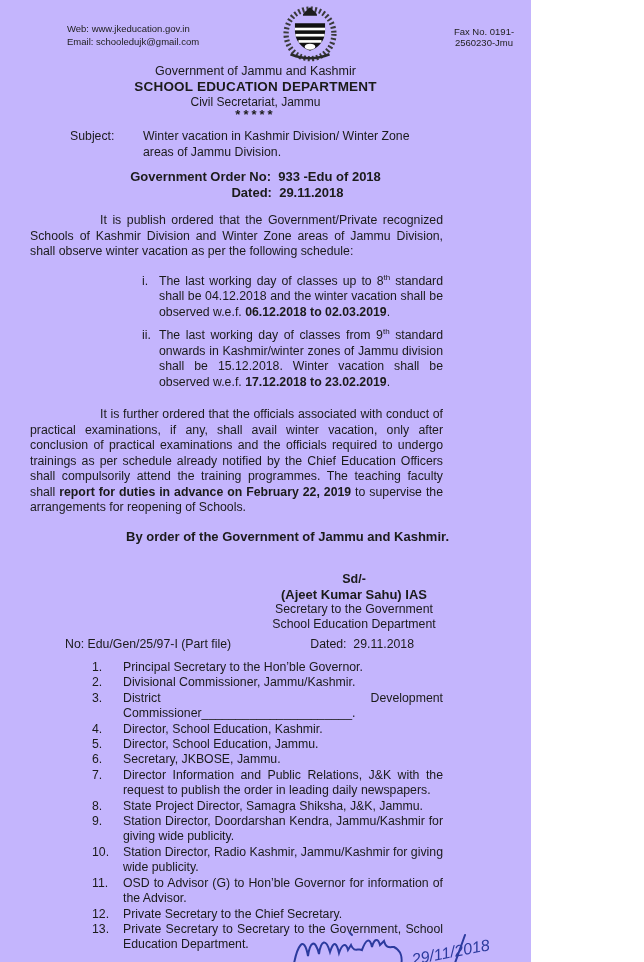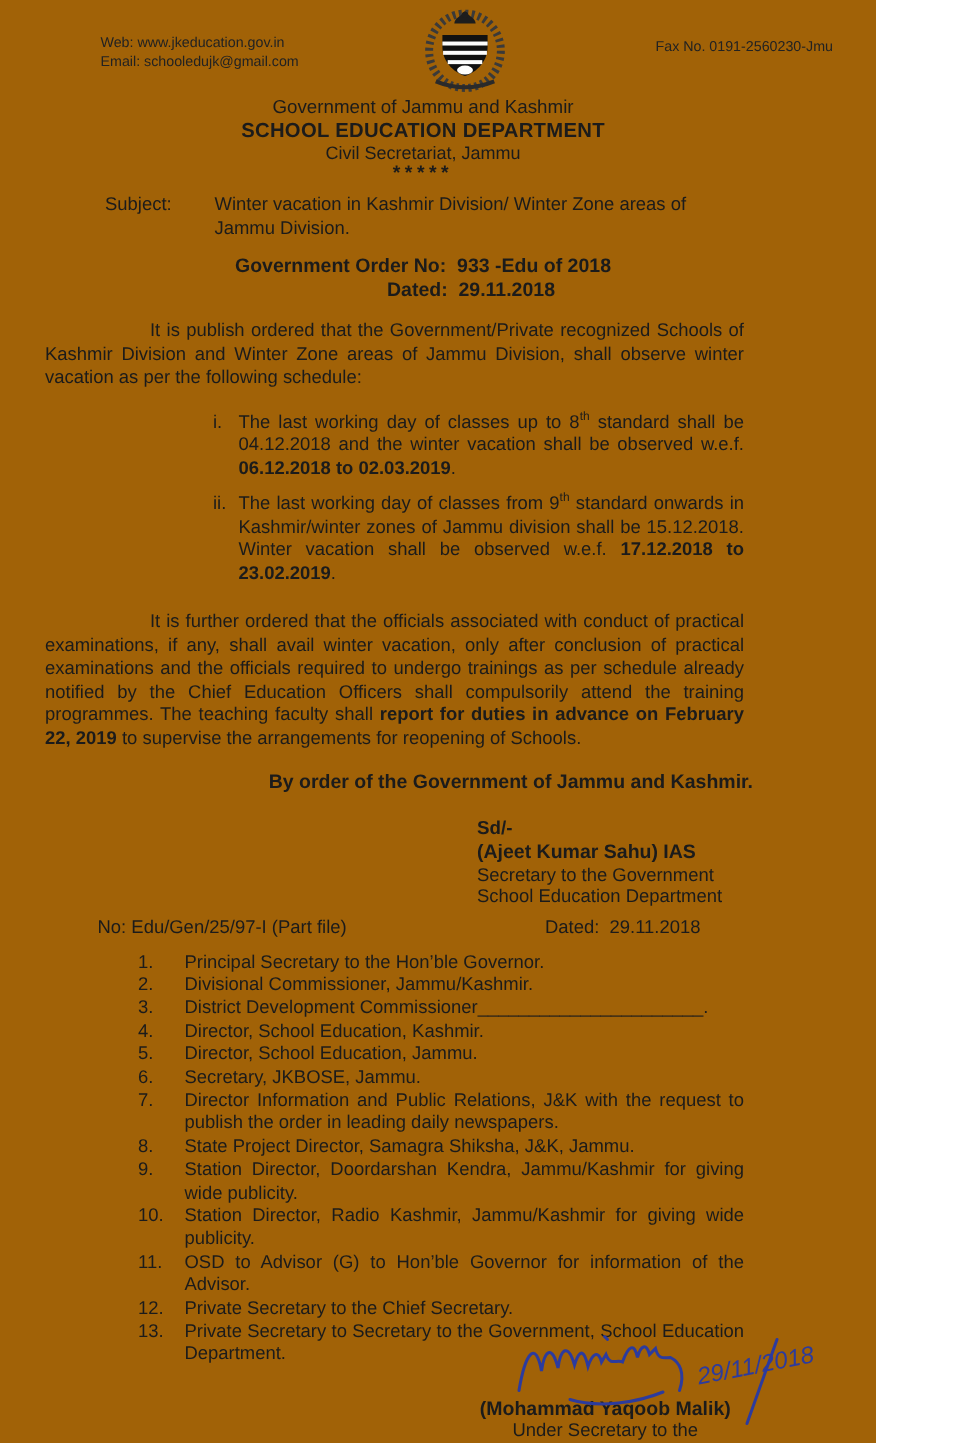--- a/index.html
+++ b/index.html
@@ -1,20 +1,20 @@
 <!DOCTYPE html>
 <html><head>
 <meta charset="utf-8">
 <style>
   html,body{margin:0;padding:0;background:#ffffff;}
   .page{
     position:relative;
-    width:584px;height:962px;
+    width:531px;height:962px;
     box-sizing:border-box;
-    background:#a16207;
+    background:#c4b5fd;
     font-family:"Liberation Sans","DejaVu Sans",sans-serif;
     color:#1b1b1b;
     overflow:hidden;
   }
   .pre{white-space:pre-wrap;}
   .b{font-weight:bold;}
   sup{font-size:8px;line-height:0;}
 
   
   .contact{position:absolute;left:67px;top:22px;font-size:9.5px;line-height:13px;color:#222;}
@@ -40,21 +40,21 @@
   .para2{margin-top:17px;}
 
   .roman{margin:14px 88px 0 142px;}
   .roman-item{display:flex;font-size:12.3px;line-height:15.5px;}
   .roman-item + .roman-item{margin-top:8px;}
   .roman .marker{width:17px;flex:none;}
   .roman .itext{flex:1;text-align:justify;}
 
   .by-order{margin-top:13px;text-align:right;padding-right:82px;font-weight:bold;font-size:13px;line-height:16px;}
 
-  .sign1{margin:16px 88px 0 auto;width:178px;text-align:left;font-size:12.3px;line-height:14.5px;}
+  .sign1{margin:27px 88px 0 auto;width:178px;text-align:center;font-size:12.3px;line-height:14.5px;}
   .sign1 .sd{font-weight:bold;font-size:12.5px;line-height:15px;}
   .sign1 .name{font-weight:bold;font-size:13px;line-height:15.5px;}
 
   .refrow{margin:6px 117px 0 65px;display:flex;justify-content:space-between;font-size:12.3px;line-height:15px;}
   .copyto{margin-left:65px;font-size:12.3px;line-height:15px;}
 
   .numbered{margin:8px 88px 0 92px;}
   .num-item{display:flex;font-size:12.3px;line-height:15.4px;}
   .numbered .marker{width:31px;flex:none;}
   .numbered .itext{flex:1;text-align:justify;}

